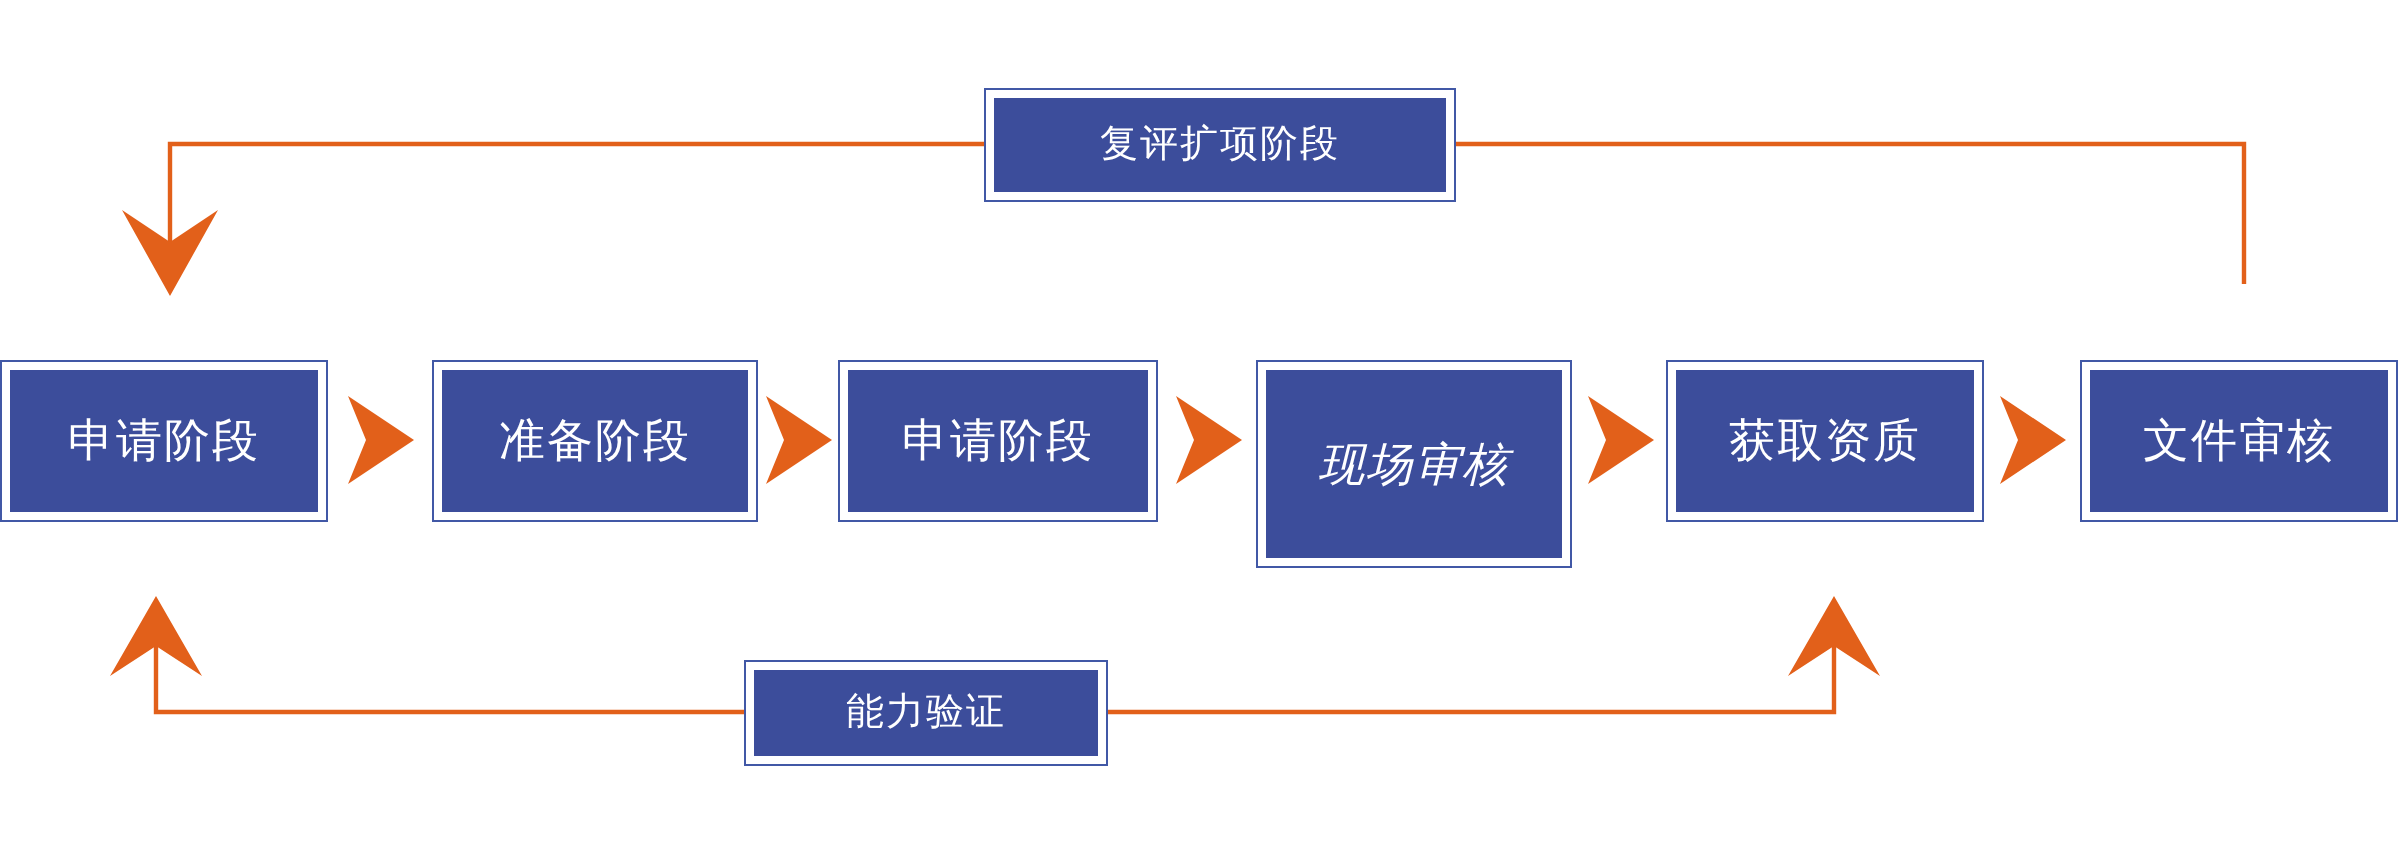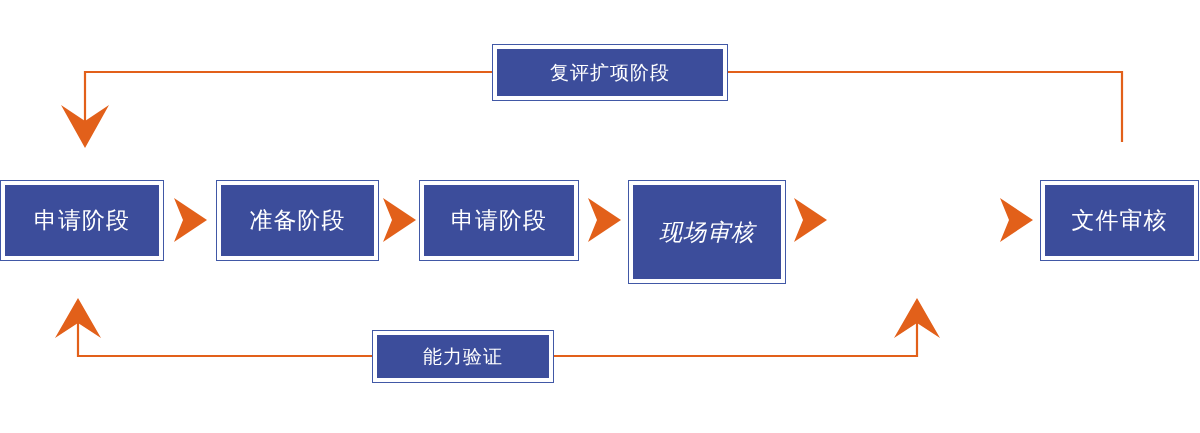--- a/index.html
+++ b/index.html
@@ -116,20 +116,25 @@
       <span class="label">申请阶段</span>
     </div>
   </div>
 
   <div class="node" style="left:628px; top:180px; width:158px; height:104px;font-style:italic;">
     <div class="fill">
       <span class="label">现场审核</span>
     </div>
   </div>
 
+  <div class="node" style="left:833px; top:180px; width:159px; height:81px;">
+    <div class="fill">
+      <span class="label">获取资质</span>
+    </div>
+  </div>
 
   <div class="node" style="left:1040px; top:180px; width:159px; height:81px;">
     <div class="fill">
       <span class="label">文件审核</span>
     </div>
   </div>
 
   <div class="node bottom" style="left:372px; top:330px; width:182px; height:53px;align-items:flex-end;">
     <div class="fill">
       <span class="label">能力验证</span>

